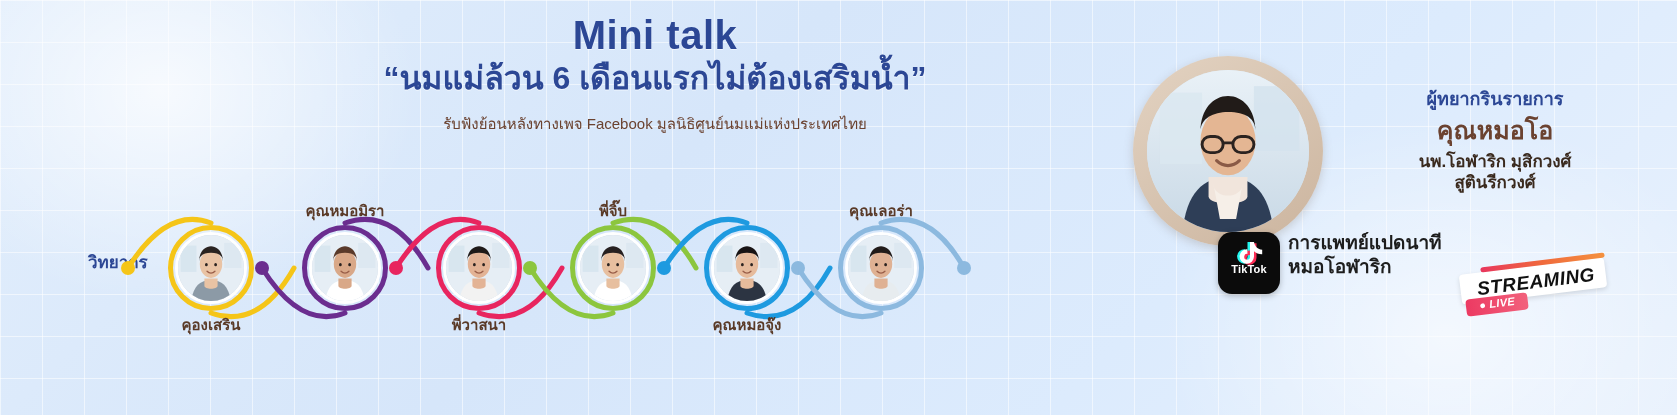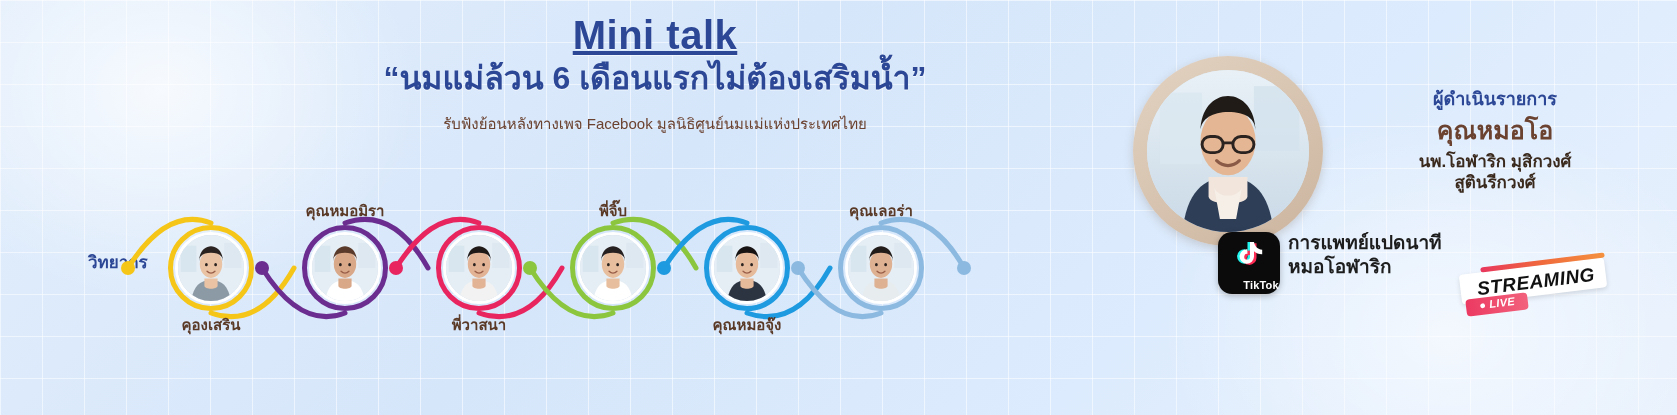--- a/index.html
+++ b/index.html
@@ -18,21 +18,20 @@
   .glow-l{position:absolute;left:-120px;top:-140px;width:560px;height:460px;
     background:radial-gradient(ellipse at center, rgba(255,255,255,.75), rgba(255,255,255,0) 65%);pointer-events:none;}
   .glow-r{position:absolute;right:-80px;bottom:-160px;width:620px;height:480px;
     background:radial-gradient(ellipse at center, rgba(255,255,255,.6), rgba(255,255,255,0) 65%);pointer-events:none;}
 
   
   .title-wrap{position:absolute;left:180px;top:14px;width:950px;text-align:center;}
   .title-main{
     font-size:40px;font-weight:bold;color:#2c4795;letter-spacing:.5px;line-height:1.08;
     text-shadow:0 1px 0 rgba(255,255,255,.6);
-    text-decoration:underline;
   }
   .title-quote{
     font-size:32px;font-weight:bold;color:#2c4795;line-height:1.2;margin-top:2px;
     text-shadow:0 1px 0 rgba(255,255,255,.6);white-space:nowrap;
   }
   .subtitle{
     margin-top:14px;font-size:15px;font-weight:normal;color:#6b4230;white-space:nowrap;
   }
 
   
@@ -70,21 +69,21 @@
   }
   .host-text{position:absolute;left:1345px;top:84px;width:300px;text-align:center;}
   .host-role{font-size:18px;font-weight:bold;color:#2c4795;}
   .host-name{font-size:25px;font-weight:bold;color:#6b4230;margin-top:4px;line-height:1.1;}
   .host-sub{font-size:17px;font-weight:bold;color:#3a2a1e;margin-top:6px;line-height:1.25;}
 
   
   .tiktok{position:absolute;left:1218px;top:232px;width:62px;height:62px;border-radius:14px;
     background:#0b0b0b;box-shadow:0 2px 6px rgba(0,0,0,.25);}
   .tiktok .note{position:absolute;left:0;top:6px;width:62px;height:38px;}
-  .tiktok .tt-label{position:absolute;left:0;bottom:3px;width:86px;text-align:center;
+  .tiktok .tt-label{position:absolute;left:0;bottom:19px;width:62px;text-align:center;
     color:#fff;font-size:11px;font-weight:bold;letter-spacing:.2px;}
   .chan{position:absolute;left:1288px;top:231px;width:200px;}
   .chan-l1,.chan-l2{font-size:19px;font-weight:bold;color:#1d1d1d;line-height:1.28;white-space:nowrap;}
 
   
   .stream{position:absolute;left:1452px;top:258px;width:180px;height:62px;}
   .stream .card{
     position:absolute;left:8px;top:8px;width:146px;height:30px;background:#fff;border-radius:4px;
     transform:rotate(-7deg);box-shadow:0 2px 5px rgba(0,0,0,.13);
   }
@@ -273,21 +272,21 @@
         <path d="M33 38c0-14 8-22 17-22s17 8 17 22c0-8-6-12-17-12-9 0-17 4-17 12z" fill="#211b18"></path>
         <rect x="34" y="41" width="13" height="10" rx="5" fill="none" stroke="#2b2320" stroke-width="1.8"></rect>
         <rect x="53" y="41" width="13" height="10" rx="5" fill="none" stroke="#2b2320" stroke-width="1.8"></rect>
         <line x1="47" y1="45" x2="53" y2="45" stroke="#2b2320" stroke-width="1.6"></line>
         <path d="M43 56c4 4 10 4 14 0" stroke="#8a5a46" stroke-width="2" fill="none" stroke-linecap="round"></path>
       </svg>
     </div>
   </div>
 
   <div class="host-text">
-    <div class="host-role">ผู้ดำเนินรายการ</div>
+    <div class="host-role">ผู้ทยากรินรายการ</div>
     <div class="host-name">คุณหมอโอ</div>
     <div class="host-sub">นพ.โอฬาริก มุสิกวงศ์</div>
     <div class="host-sub" style="margin-top:0">สูตินรีกวงศ์</div>
   </div>
 
   <div class="tiktok">
     <svg class="note" viewBox="0 0 62 38">
       <path d="M36 4v14.5a7.2 7.2 0 1 1-6.6-7.2v4.6a2.9 2.9 0 1 0 2.6 2.9V4z" fill="#25f4ee" transform="translate(-2.5,0)"></path>
       <path d="M36 4v14.5a7.2 7.2 0 1 1-6.6-7.2v4.6a2.9 2.9 0 1 0 2.6 2.9V4z" fill="#fe2c55" transform="translate(2.5,1.2)"></path>
       <path d="M36 4v14.5a7.2 7.2 0 1 1-6.6-7.2v4.6a2.9 2.9 0 1 0 2.6 2.9V4z" fill="#ffffff"></path>

